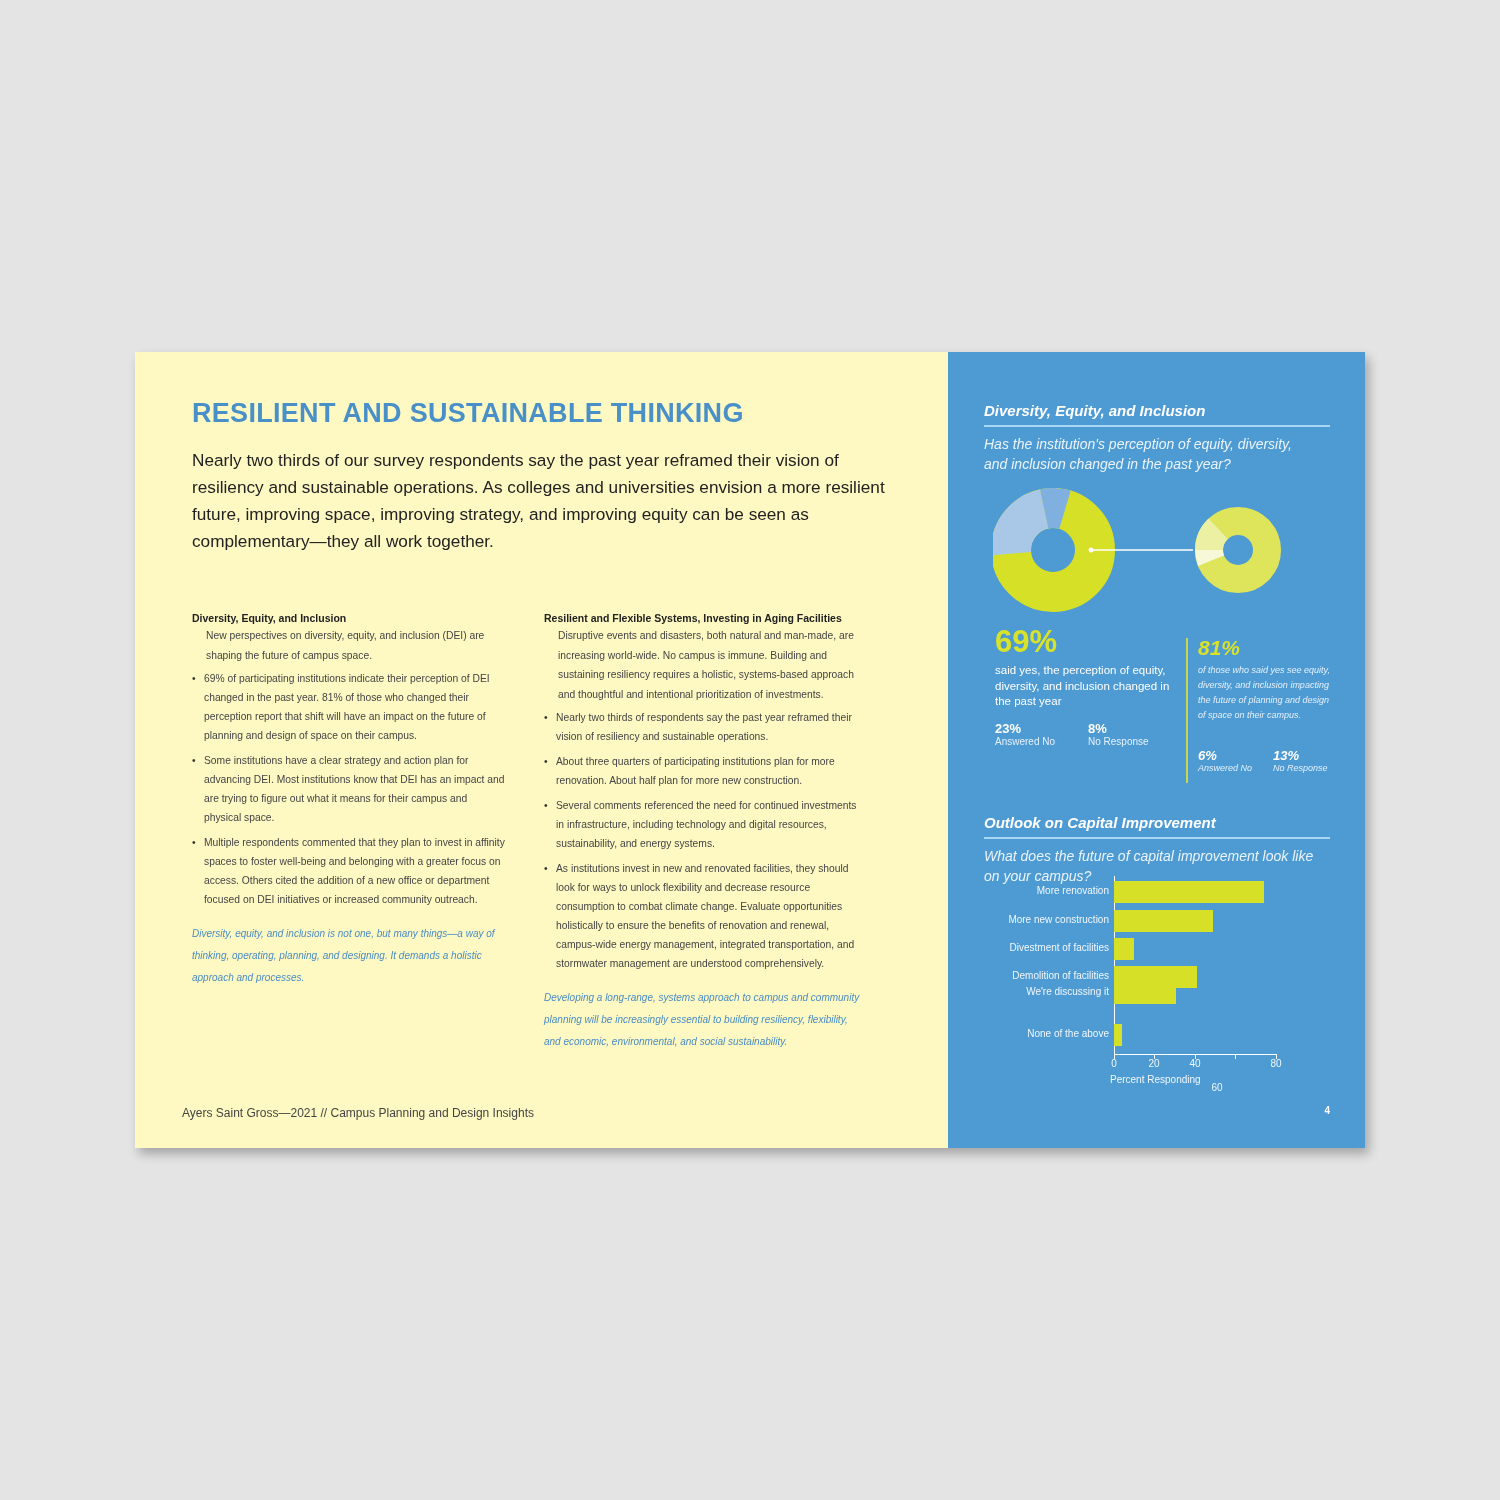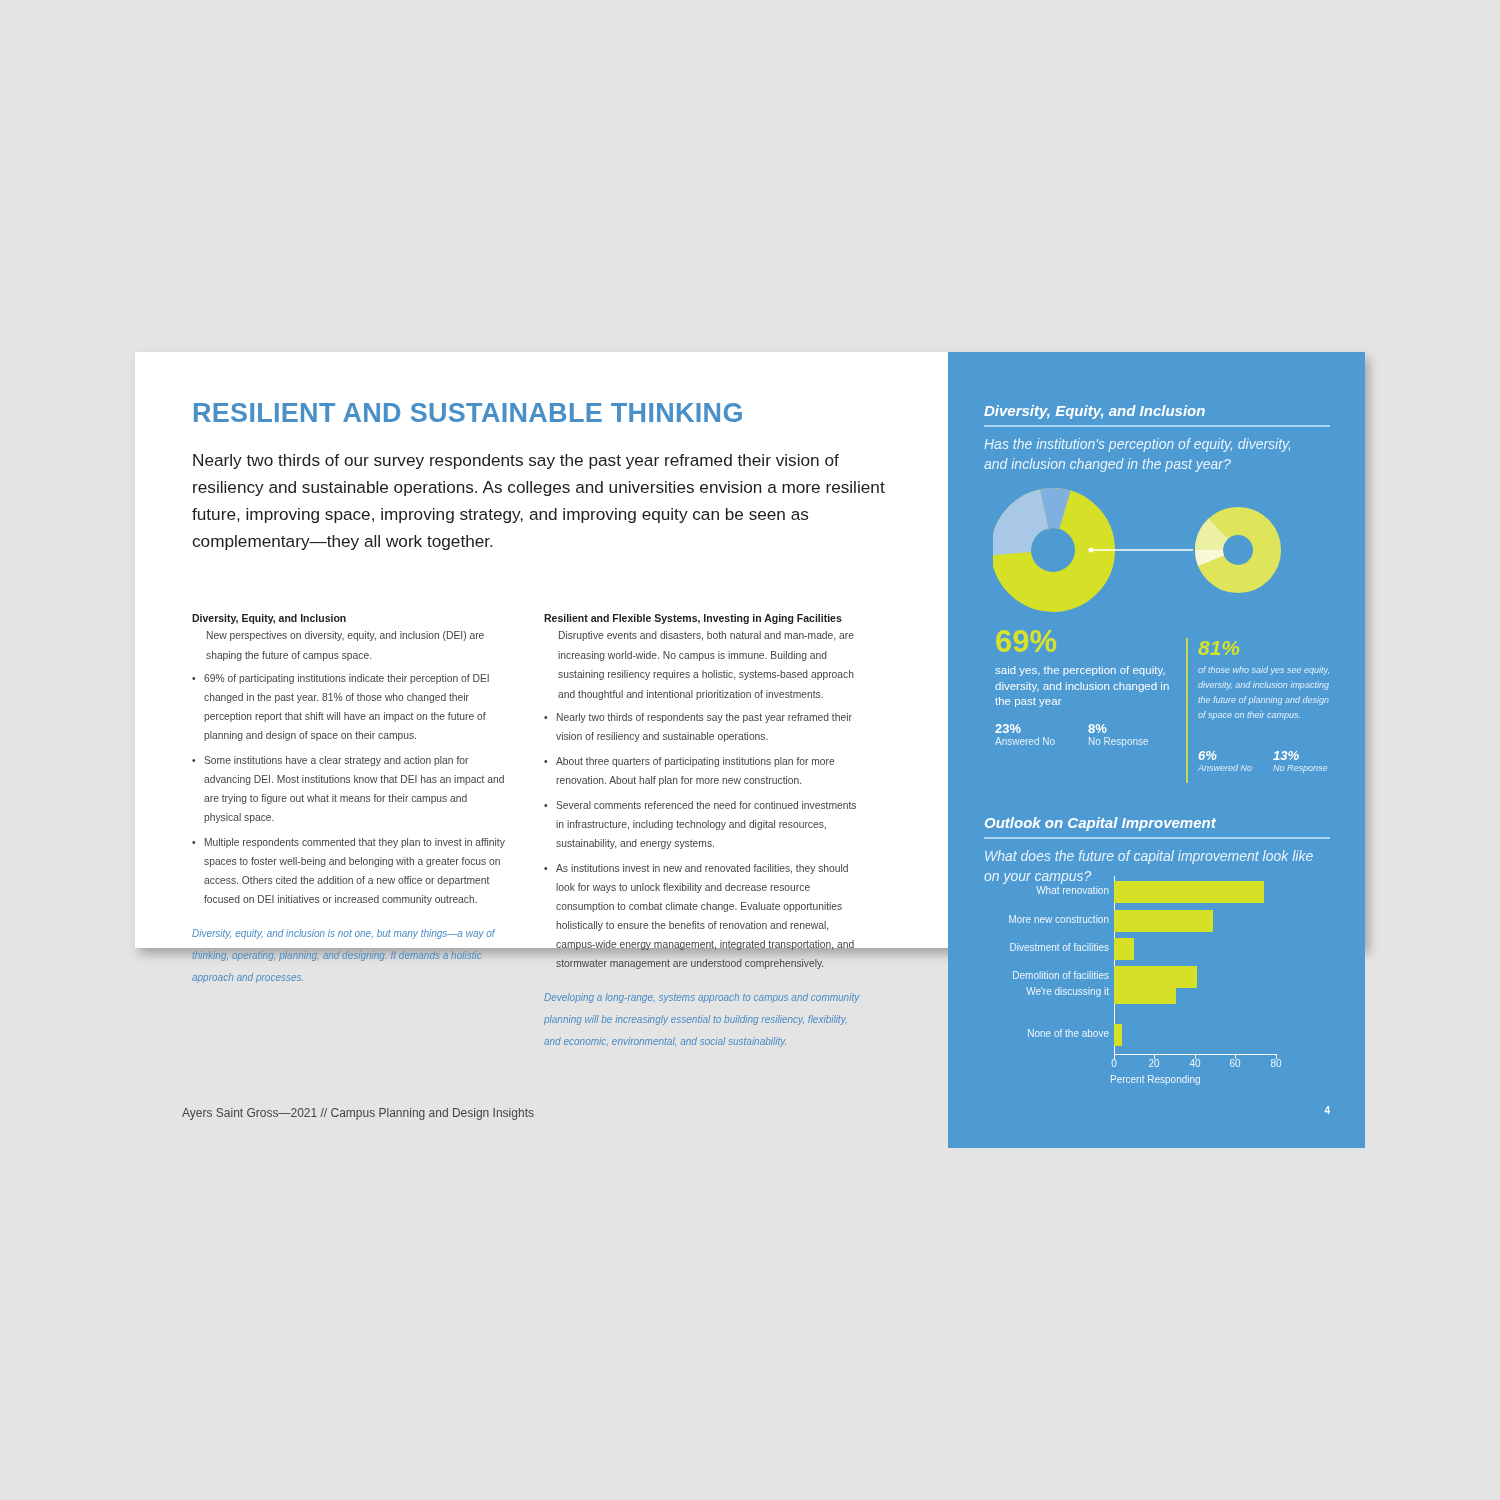--- a/index.html
+++ b/index.html
@@ -5,22 +5,22 @@
   html, body { margin: 0; padding: 0; }
   body {
     width: 1500px; height: 1500px;
     background: #e4e4e4;
     position: relative;
     font-family: "Liberation Sans", sans-serif;
     overflow: hidden;
   }
   .spread {
     position: absolute; left: 135px; top: 352px;
-    width: 1230px; height: 596px;
-    background: #ffffff;
+    width: 1230px; height: 796px;
+    background: #fef9c3;
     box-shadow: 4px 6px 10px rgba(0,0,0,0.28);
   }
   .left-page { position: absolute; left: 0; top: 0; width: 813px; height: 796px; }
   .right-page {
     position: absolute; left: 813px; top: 0; width: 417px; height: 796px;
     background: #4e9ad3;
   }
   .title {
     position: absolute; left: 57px; top: 46px;
     font-size: 27px; font-weight: bold; color: #4a90c8; letter-spacing: 0.3px;
@@ -153,21 +153,21 @@
     </div>
 
     <div class="rp-head" style="top:462px;">Outlook on Capital Improvement</div>
     <div class="rp-q" style="top:494px;">What does the future of capital improvement look like on your campus?</div>
 
     <div class="chart">
       <div class="axis-y"></div>
       <div class="axis-x"></div>
 
       <div class="bar-row" style="top:9px;">
-        <span class="bar-label">What renovation</span>
+        <span class="bar-label">More renovation</span>
         <div class="bar" style="width:150px;"></div>
       </div>
       <div class="bar-row" style="top:38px;">
         <span class="bar-label">More new construction</span>
         <div class="bar" style="width:99px;"></div>
       </div>
       <div class="bar-row" style="top:66px;">
         <span class="bar-label">Divestment of facilities</span>
         <div class="bar" style="width:20px;"></div>
       </div>
@@ -185,20 +185,20 @@
       </div>
 
       <div class="tick" style="left:130px;"></div>
       <div class="tick" style="left:170px;"></div>
       <div class="tick" style="left:211px;"></div>
       <div class="tick" style="left:251px;"></div>
       <div class="tick" style="left:292px;"></div>
       <span class="tick-label" style="left:130px;">0</span>
       <span class="tick-label" style="left:170px;">20</span>
       <span class="tick-label" style="left:211px;">40</span>
-      <span class="tick-label" style="left:251px;">60</span>
+      <span class="tick-label" style="left:233px;margin-top:24px;">60</span>
       <span class="tick-label" style="left:292px;">80</span>
       <span class="x-title">Percent Responding</span>
     </div>
 
     <div class="page-num">4</div>
   </div>
 </div>
 
 </body></html>

